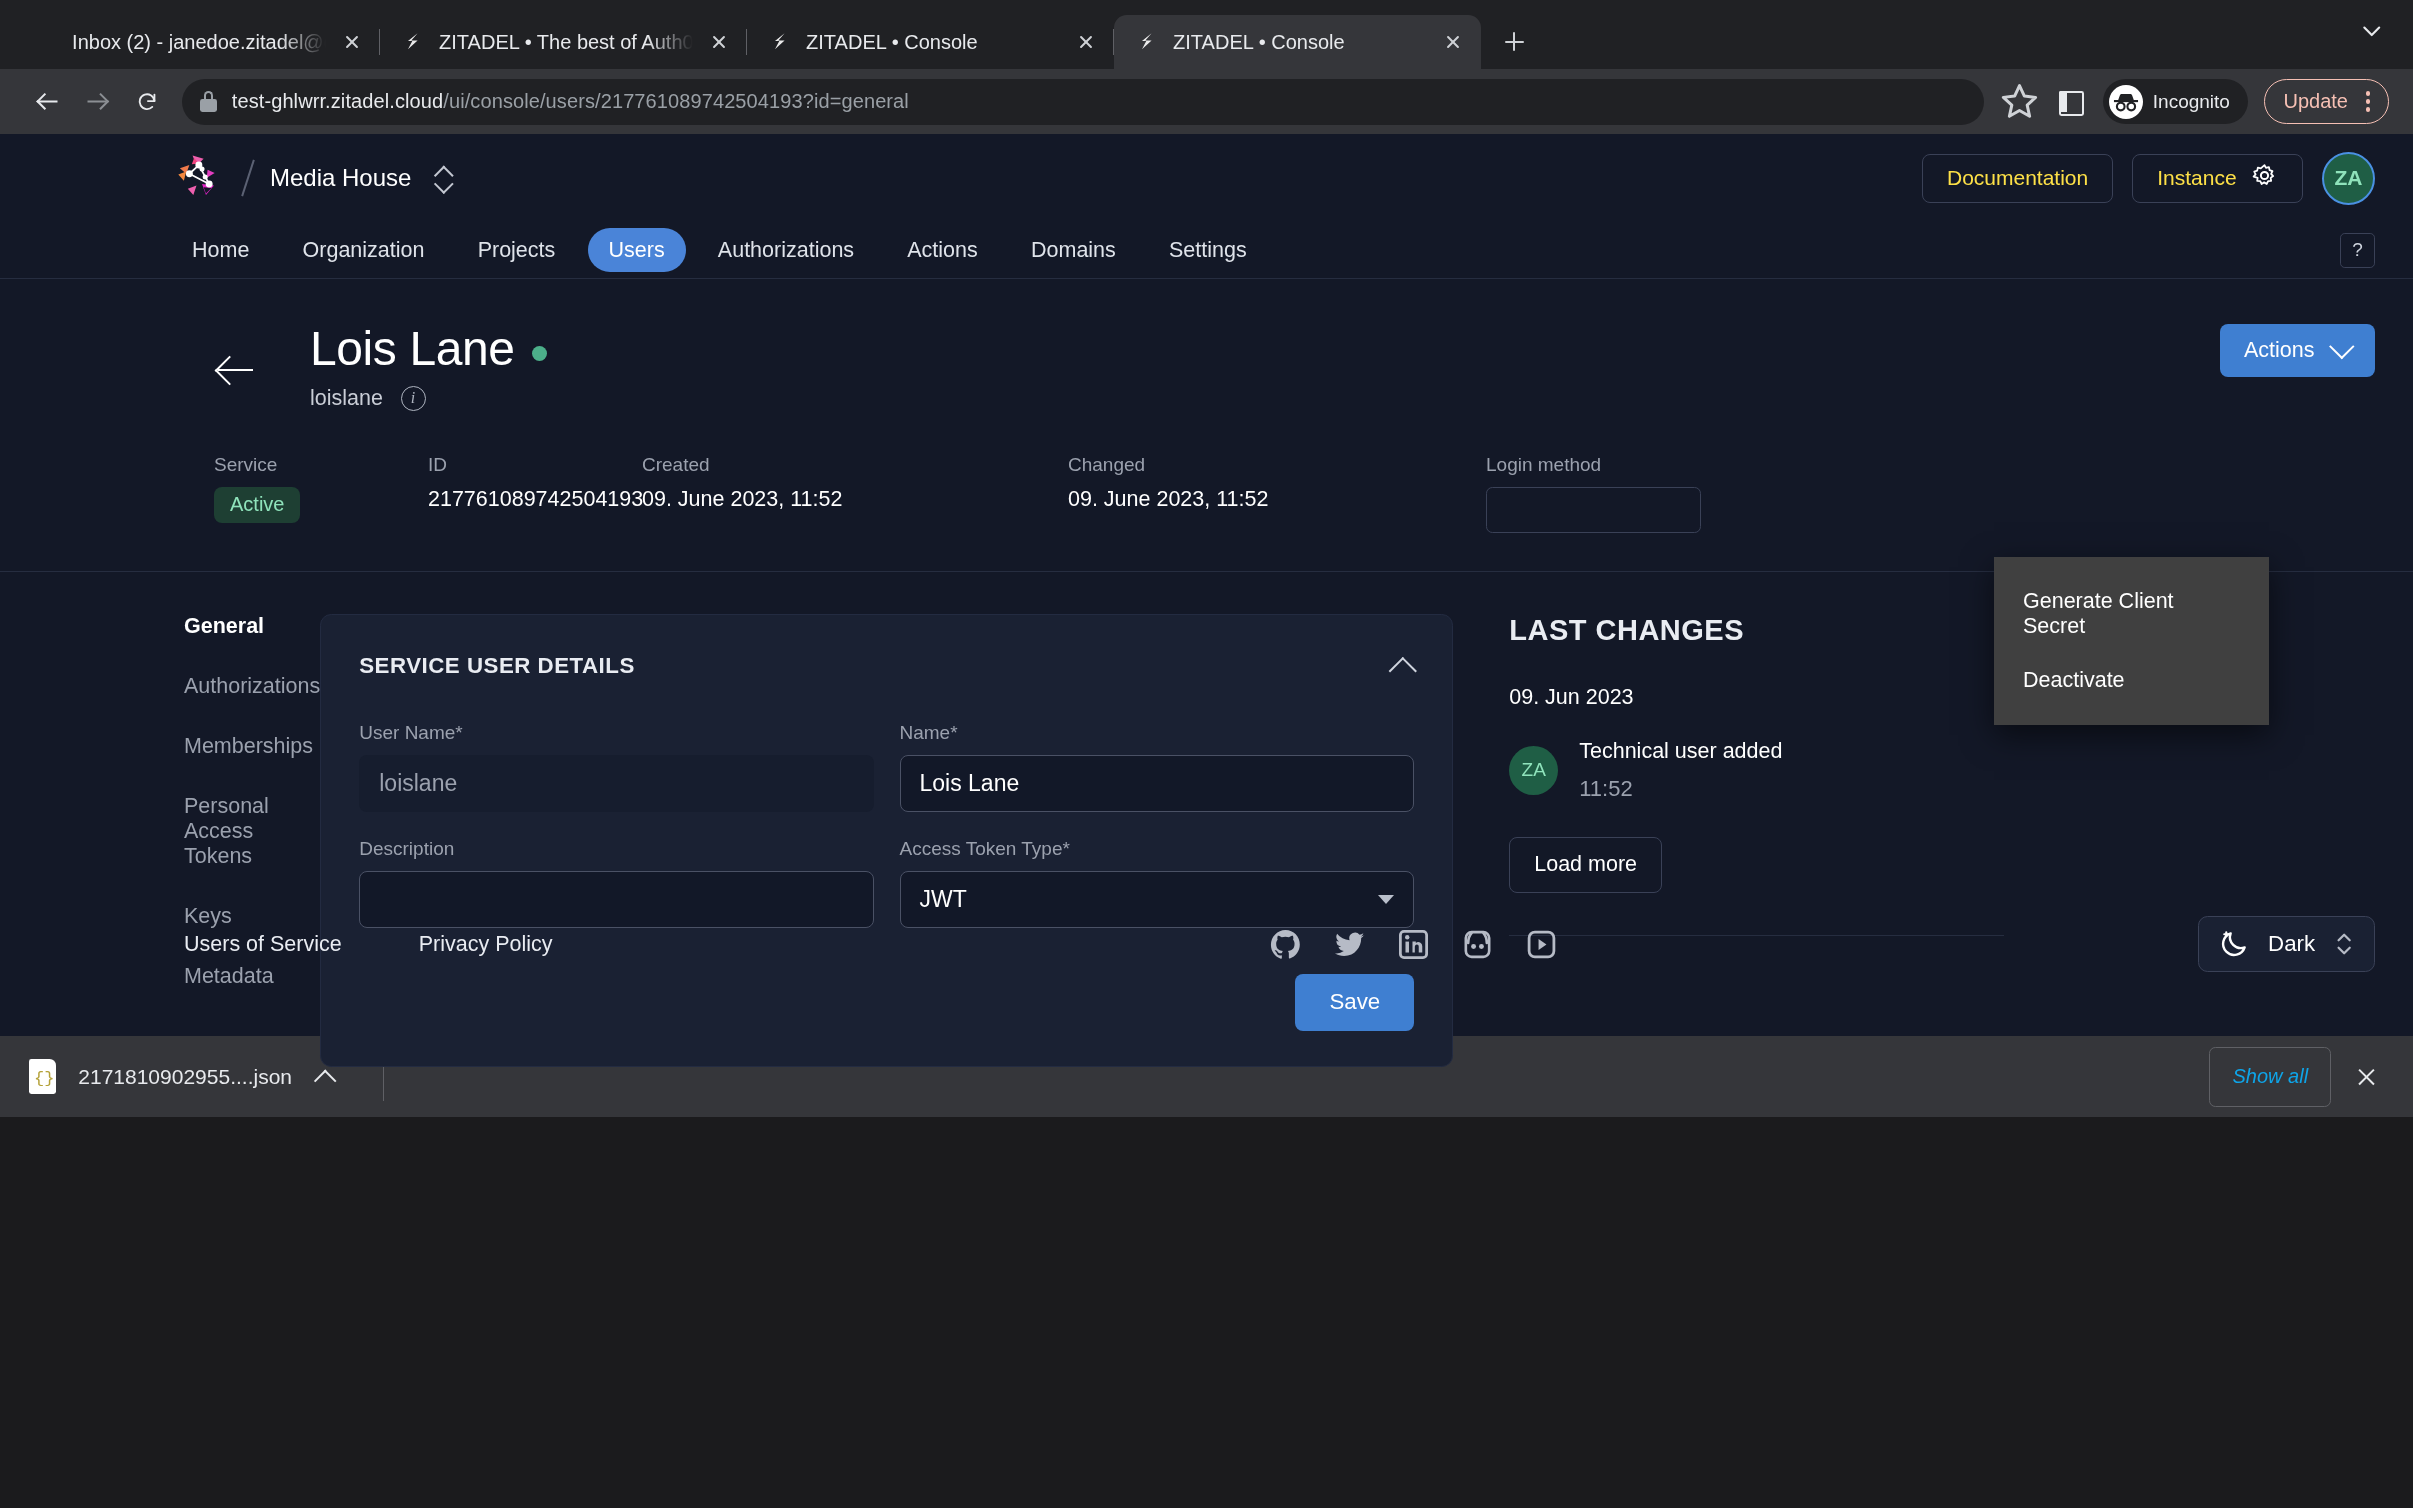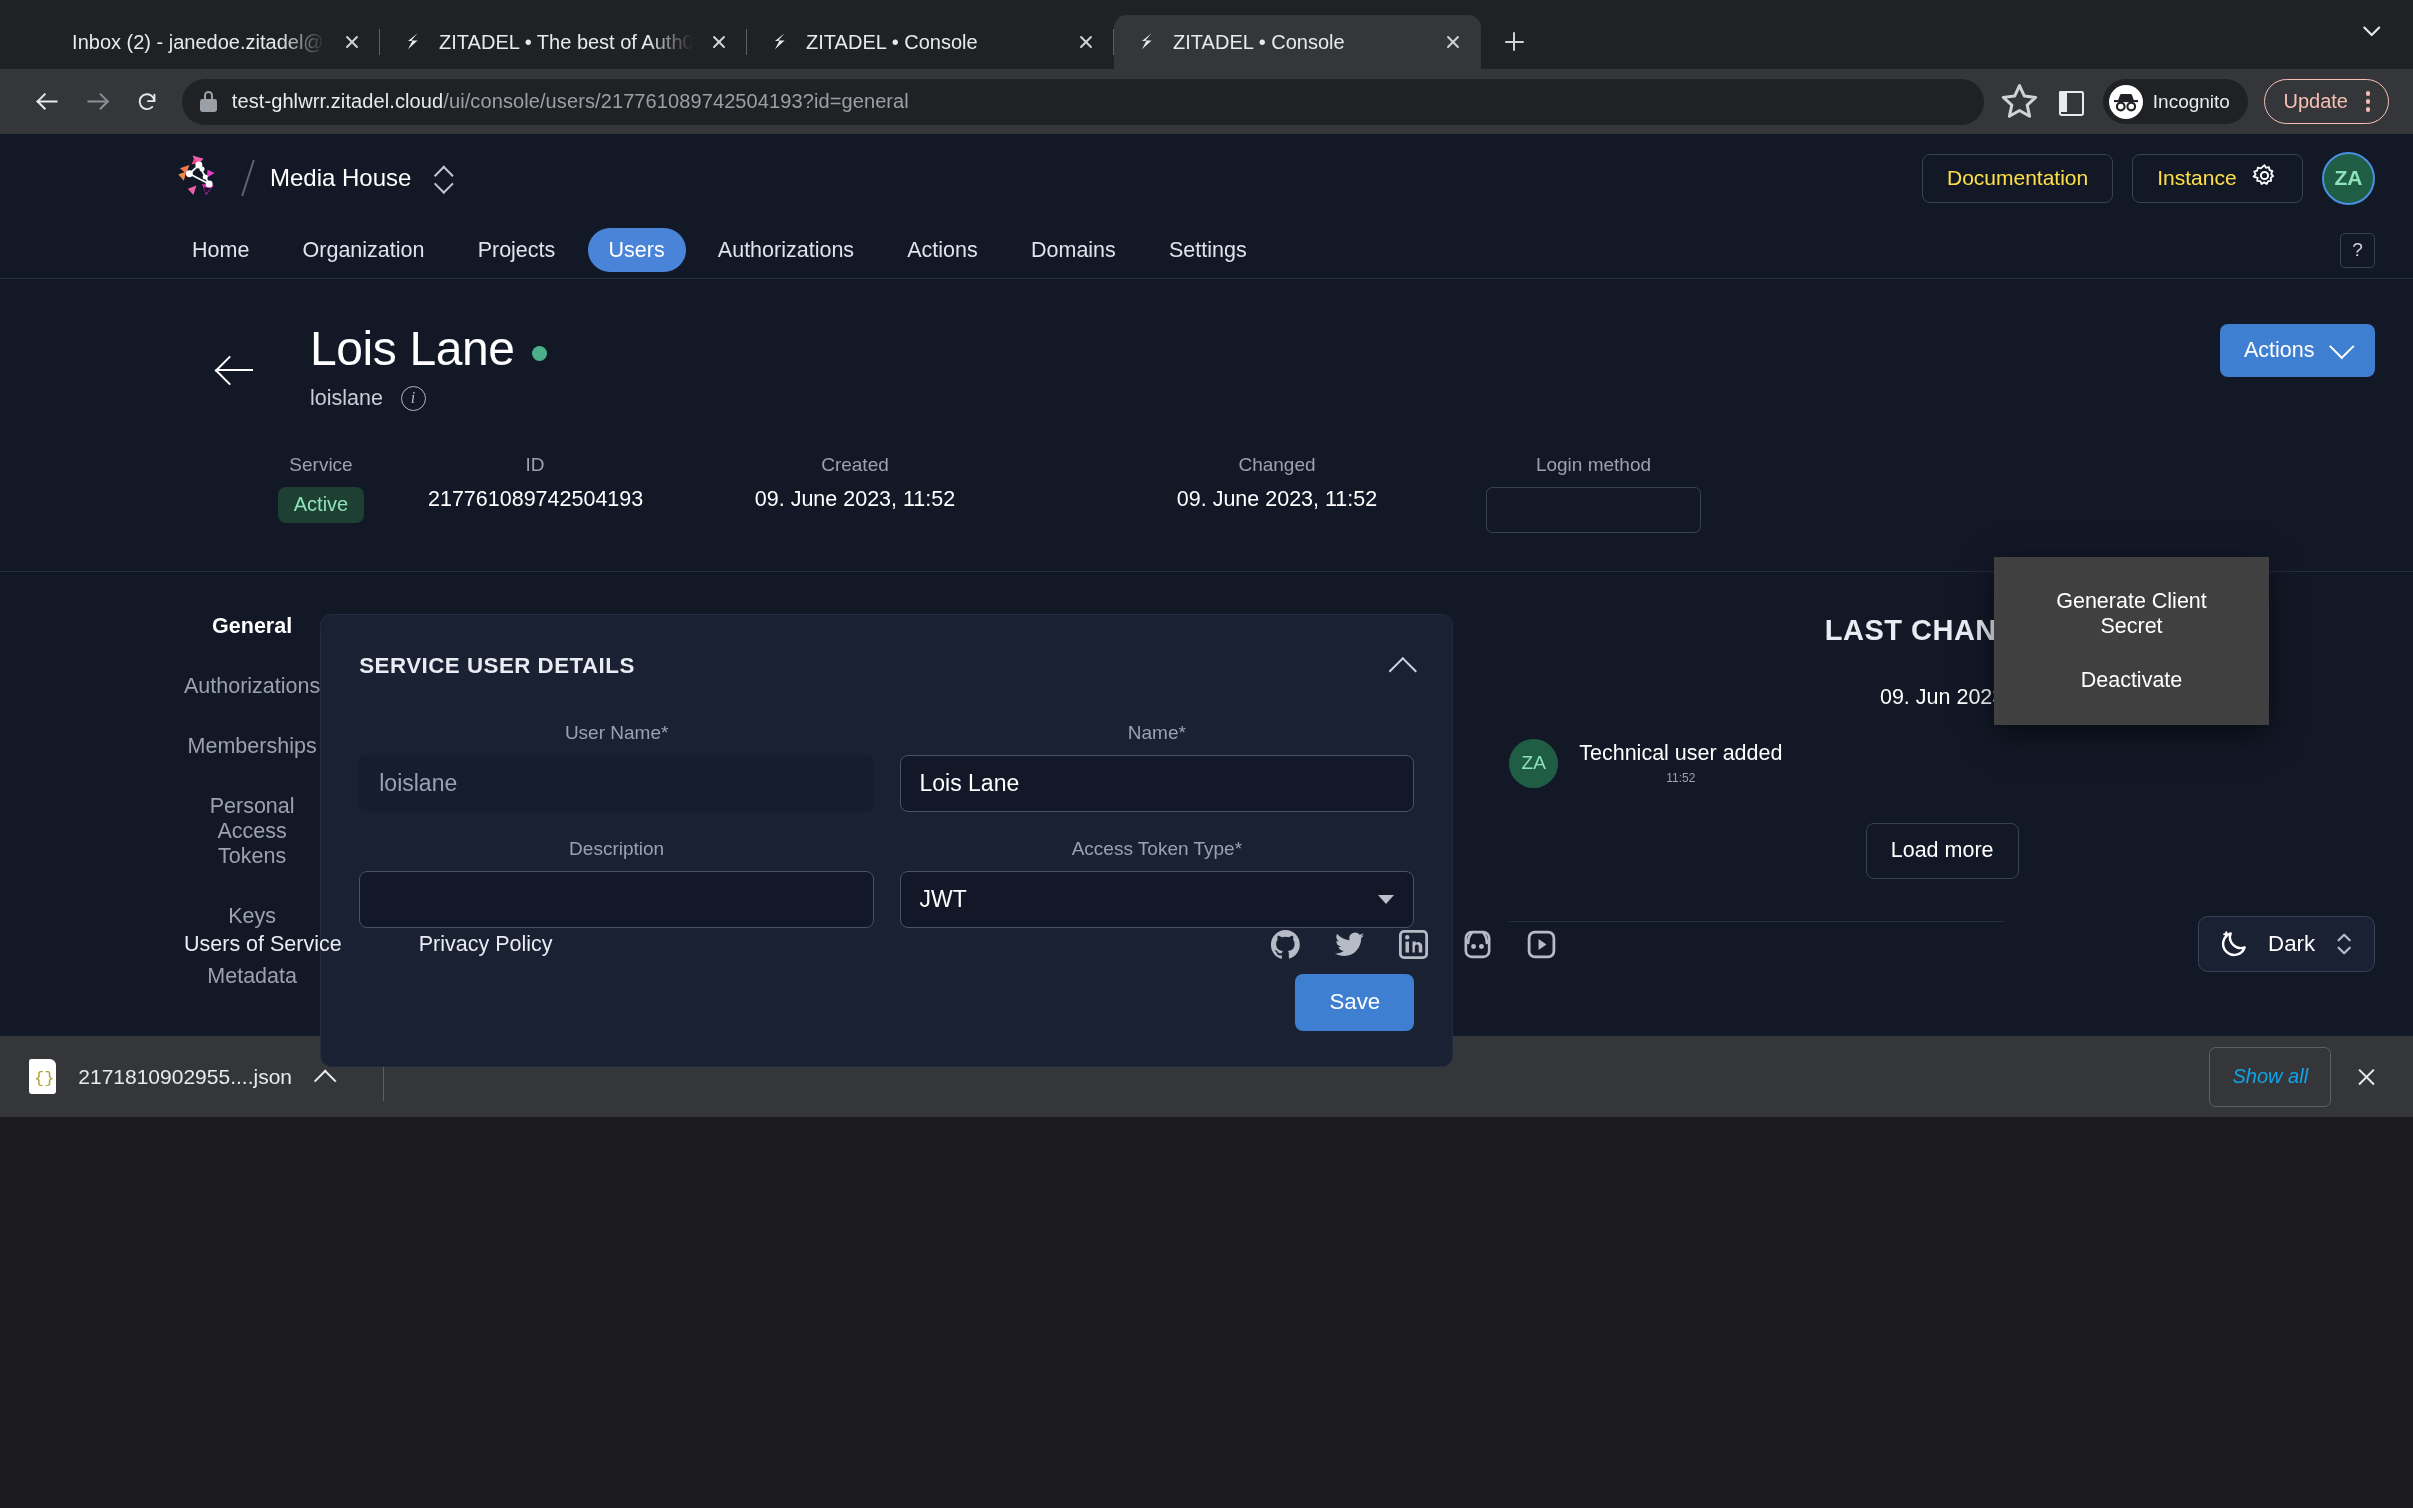--- a/index.html
+++ b/index.html
@@ -131,21 +131,21 @@
     padding:0 8px 0 19px;gap:8px;margin-left:11.2px;
   }
   .update-label{color:#f6c0b4;font-size:20px;}
   .kebab{width:24px;height:27px;position:relative;}
   .kebab i{position:absolute;left:9.6px;width:4.8px;height:4.8px;border-radius:50%;background:#f6c0b4;}
   .kebab i:nth-child(1){top:3.2px;}
   .kebab i:nth-child(2){top:11.2px;}
   .kebab i:nth-child(3){top:19px;}
 
   
-  .app { background:#131827; height: 902px; position:relative;text-align:center; }
+  .app { background:#131827; height: 902px; position:relative; }
 
   .app-header {
     height: 88px; display:flex; align-items:center; padding: 0 38px 0 38px;
   }
   .brand { display:flex; align-items:center; gap: 0px; margin-left: 132px;}
   .logo-mark { width:53px; height:49px; position:relative; flex:0 0 53px;}
   .brand-slash { width:2px;height:38px;background:#5b6173;transform:rotate(18deg);margin:0 21px 0 24px;}
   .org-name { color:#fff; font-size:24px; }
   .org-switch { width:27px;height:37px;margin-left:21px;position:relative;}
   .chev-up, .chev-down { position:absolute;left:4.8px;width:13.6px;height:13.6px;border-right:2.4px solid #c3c7d1;border-bottom:2.4px solid #c3c7d1;}
@@ -250,21 +250,21 @@
   .save-btn{ background:#3f7fd1;color:#fff;border-radius:8px;height:57px;padding:0 34px;
     display:flex;align-items:center;font-size:22.3px;}
 
   .changes{ flex:1 1 auto; padding-left: 56px; }
   .changes-title{ color:#e9ecf2;font-size:29px;letter-spacing:0.5px;font-weight:600;}
   .changes-date{ color:#fff;font-size:21.5px;margin-top:38px;}
   .change-row{ display:flex; gap:21px; margin-top: 29px; align-items:center;}
   .change-avatar{ width:49px;height:49px;border-radius:50%;background:#1f5e45;color:#8fe3bb;
     display:flex;align-items:center;justify-content:center;font-size:19px;flex:0 0 49px;}
   .change-text{ color:#fff; font-size:21.5px;}
-  .change-time{ color:#9ba1ae; font-size:12px; margin-top:5px;}
+  .change-time{ color:#9ba1ae; font-size:22px; margin-top:12px;}
   .load-more{
     margin-top:35px;display:inline-flex;align-items:center;height:56px;padding:0 24px;
     border:1.2px solid #3a4157;border-radius:8px;color:#fff;font-size:21.5px;
   }
   .changes-hr{height:1.2px;background:#262d40;margin-top:42px;width:495px;}
 
   
   .app-footer{ position:absolute; bottom:0; left:0; right:0; height: 184px;
     display:flex; align-items:center; padding: 0 38px 0 184px; }
   .footer-link{ color:#e9ecf2; font-size:21.5px; margin-right: 77px;}

